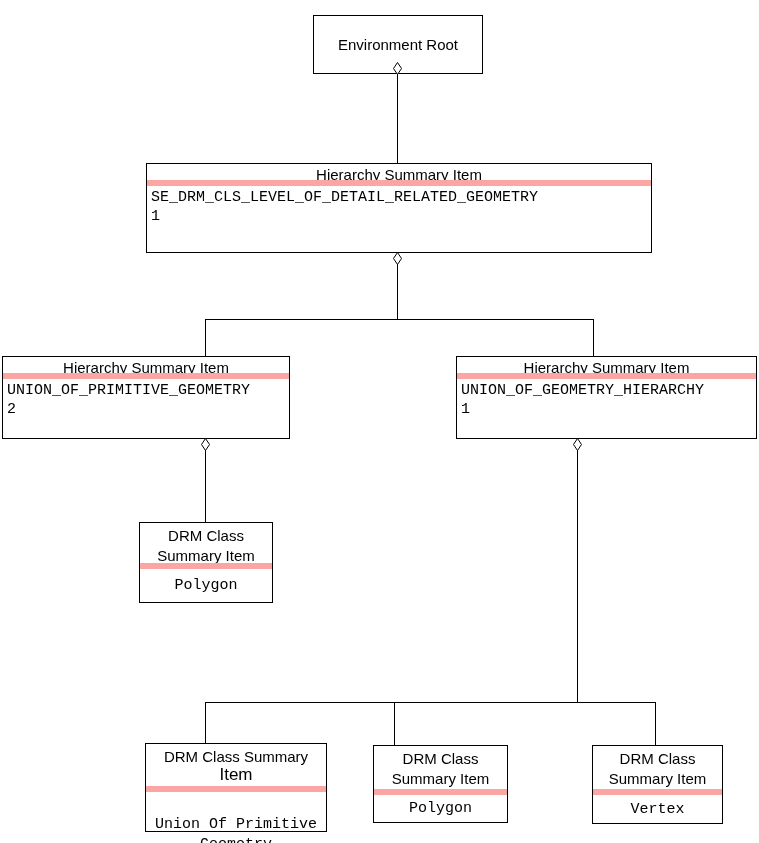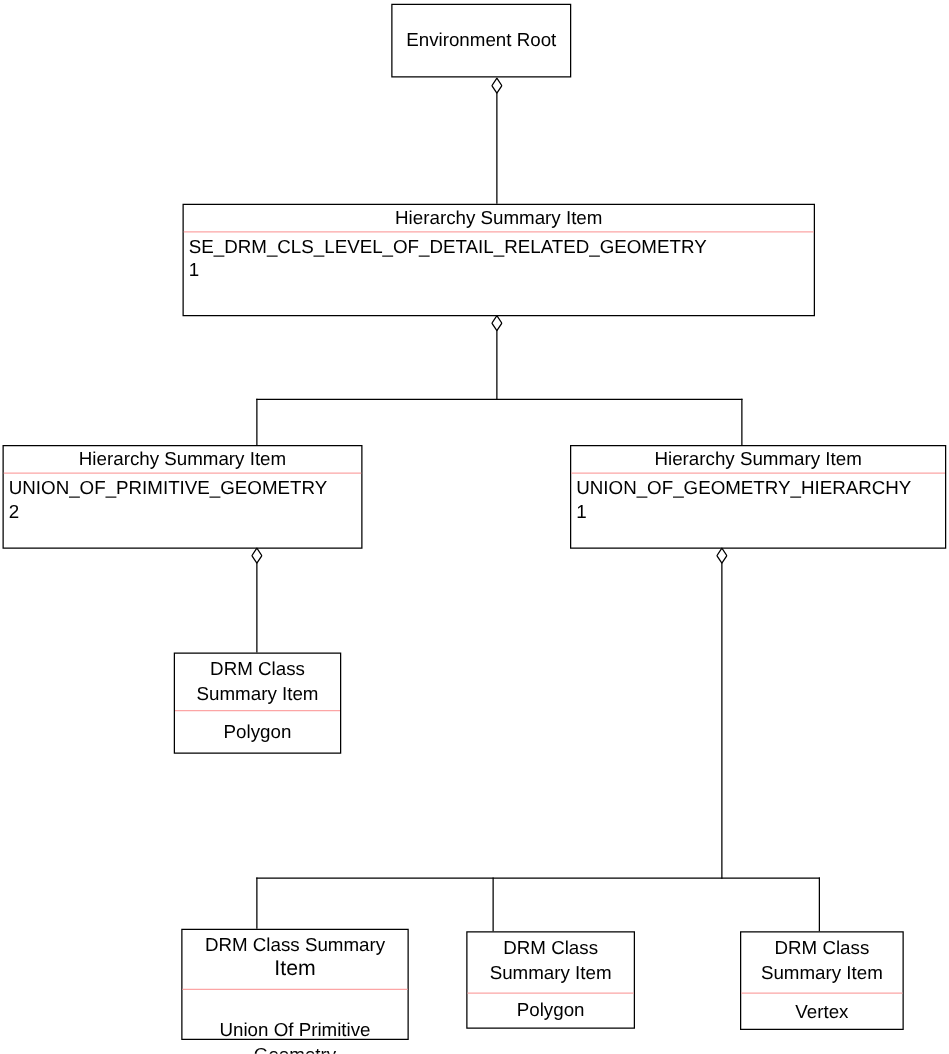--- a/index.html
+++ b/index.html
@@ -7,28 +7,28 @@
   #canvas{
     position:relative;width:759px;height:843px;background:#ffffff;
     font-family:"Liberation Sans",sans-serif;color:#000000;overflow:hidden;
   }
   .box{
     position:absolute;box-sizing:border-box;border:1px solid #000000;
     background:#ffffff;font-size:15px;line-height:normal;
   }
   .center-lab{display:flex;align-items:center;justify-content:center;height:100%;}
   .hdr{
-    box-sizing:border-box;border-bottom:1px solid #fca5a5;text-align:center;
+    box-sizing:border-box;border-bottom:6px solid #fca5a5;text-align:center;
     white-space:nowrap;overflow:hidden;
   }
   .hdr1{height:22px;line-height:21px;}
   .hdr2{height:46px;padding-top:3px;}
   .hdr2 div{line-height:20px;}
   .hdr-sm{font-size:17px;line-height:16px !important;}
-  .bod{padding:2px 4px 0 4px;line-height:19px;white-space:nowrap;overflow:hidden;}
+  .bod{padding:2px 4px 0 4px;line-height:19px;white-space:nowrap;overflow:hidden;font-family:Liberation Mono, monospace;}
   .bod-center{text-align:center;margin-top:20px;}
   .bod-center div{line-height:20px;}
   .bod-one{display:flex;align-items:center;justify-content:center;padding:0;}
   .line{position:absolute;background:#000000;}
   .diamond{position:absolute;z-index:5;}
 </style>
 </head>
 <body>
 
 <div id="canvas">
@@ -51,21 +51,21 @@
   <svg class="diamond" style="left:393px;top:252px" width="9" height="13">
       <polygon points="4.5,0.5 8.5,6.5 4.5,12.5 0.5,6.5" fill="#ffffff" stroke="#000000" stroke-width="1"></polygon>
     </svg>
   <svg class="diamond" style="left:201px;top:438px" width="9" height="13">
       <polygon points="4.5,0.5 8.5,6.5 4.5,12.5 0.5,6.5" fill="#ffffff" stroke="#000000" stroke-width="1"></polygon>
     </svg>
   <svg class="diamond" style="left:573px;top:438px" width="9" height="13">
       <polygon points="4.5,0.5 8.5,6.5 4.5,12.5 0.5,6.5" fill="#ffffff" stroke="#000000" stroke-width="1"></polygon>
     </svg>
 
-  <div class="box" style="left:313px;top:3px;width:144px;height:59px">
+  <div class="box" style="left:313px;top:15px;width:170px;height:59px">
     <div class="center-lab">Environment Root</div>
   </div>
 
   <div class="box" style="left:146px;top:163px;width:506px;height:90px">
     <div class="hdr hdr1">Hierarchy Summary Item</div>
     <div class="bod">
       <div>SE_DRM_CLS_LEVEL_OF_DETAIL_RELATED_GEOMETRY</div>
       <div>1</div>
     </div>
   </div>

